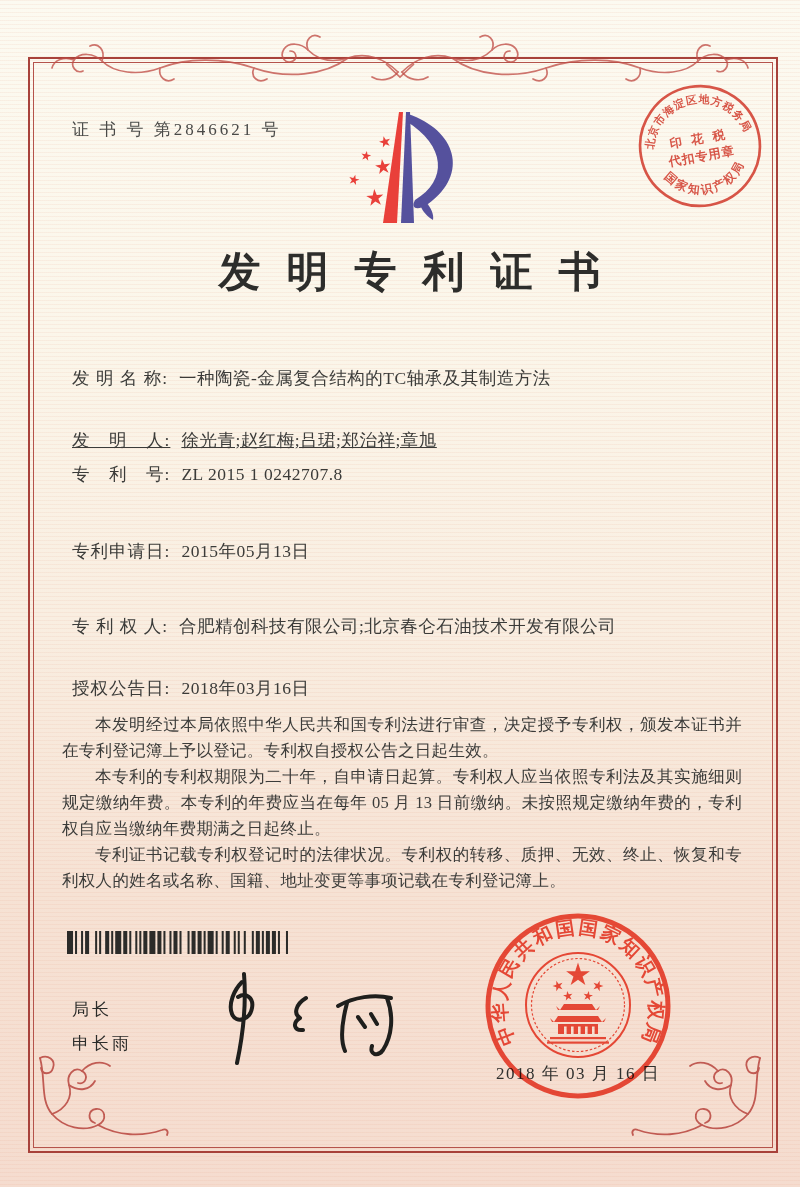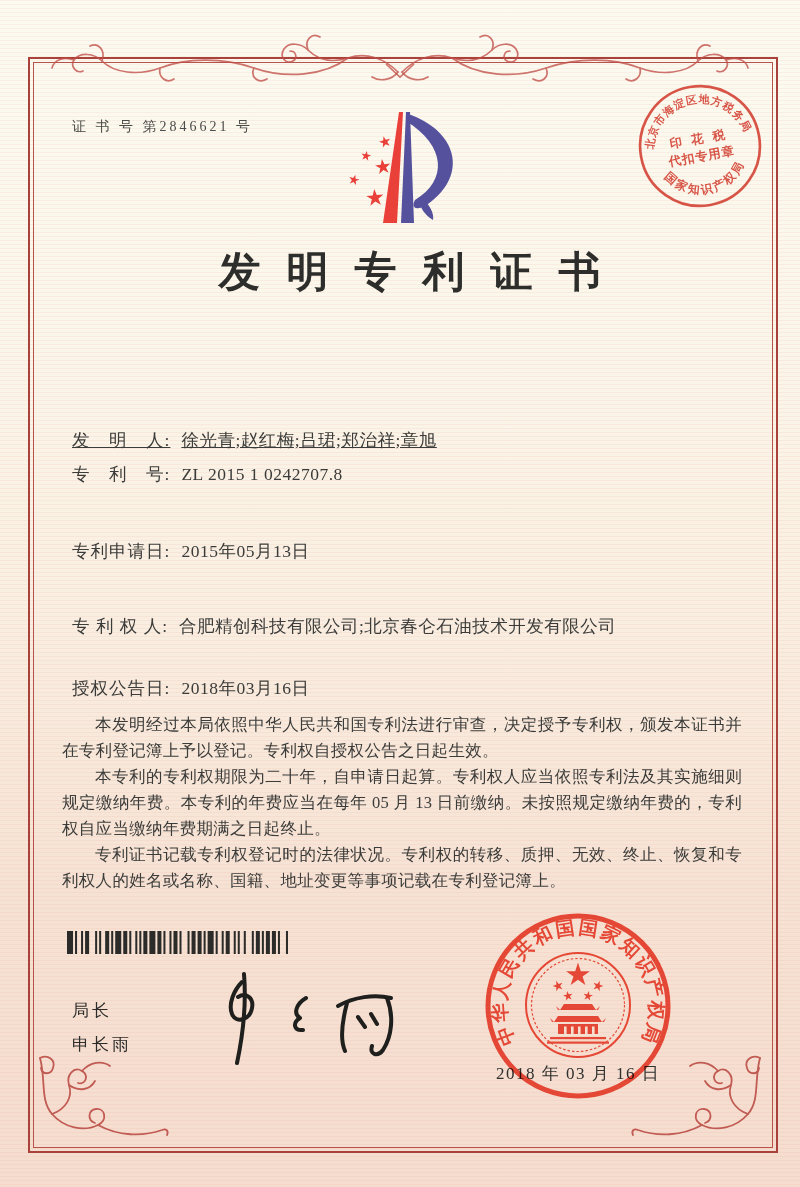--- a/index.html
+++ b/index.html
@@ -7,33 +7,33 @@
   .page{
     position:relative;width:800px;height:1187px;overflow:hidden;
     font-family:"Liberation Serif","DejaVu Serif",serif;color:#333;
     background:
       repeating-linear-gradient(180deg, rgba(226,146,118,0.10) 0 1px, rgba(255,255,255,0) 1px 4px),
       linear-gradient(180deg,#fcfaf1 0%,#fbf6ea 28%,#f9eee1 52%,#f6e2d4 75%,#f5dccf 100%);
   }
   .frame{position:absolute;left:28px;top:57px;width:746px;height:1092px;border:2.5px solid #a8423b;z-index:1;}
   .frame::after{content:"";position:absolute;inset:3px;border:1px solid #b5534b;}
   .flourish{position:absolute;z-index:2;}
-  .cert-no{position:absolute;left:72px;top:118px;font-size:14px;letter-spacing:3px;color:#4a4a48;z-index:4;}
+  .cert-no{position:absolute;left:72px;top:118px;font-size:17px;letter-spacing:3px;color:#4a4a48;z-index:4;}
   .logo{position:absolute;left:330px;top:90px;z-index:4;}
   .tax-stamp{position:absolute;left:636px;top:82px;z-index:6;mix-blend-mode:multiply;transform:rotate(-10deg);opacity:.92;}
   .doc-title{position:absolute;left:16px;top:244px;width:100%;text-align:center;font-size:42px;font-weight:600;
     letter-spacing:26px;padding-left:13px;box-sizing:border-box;color:#2d2d2b;z-index:4;}
   .field-row{position:absolute;left:72px;width:670px;font-size:17.5px;color:#3b3b39;z-index:4;white-space:nowrap;}
   .field-row .flabel{letter-spacing:1px;}
   .field-row .fvalue{margin-left:11px;letter-spacing:0.5px;}
   .body-text{position:absolute;left:62px;top:712px;width:680px;z-index:4;}
   .body-text p{margin:0;font-size:16.5px;line-height:26px;text-align:justify;text-indent:2em;color:#3b3b39;letter-spacing:0.3px;}
   .barcode{position:absolute;left:67px;top:931px;z-index:4;}
   .signer{position:absolute;left:72px;top:994px;z-index:4;font-family:"Liberation Sans","DejaVu Sans",sans-serif;color:#2c2c2a;}
-  .signer div{font-size:17px;letter-spacing:3px;line-height:34px;}
+  .signer div{font-size:17px;letter-spacing:3px;line-height:34px;font-family:Liberation Mono, monospace;}
   .signature{position:absolute;left:198px;top:970px;z-index:5;}
   .issue-date{position:absolute;left:496px;top:1062px;font-size:17px;letter-spacing:1.5px;color:#30302e;z-index:5;}
   .main-seal{position:absolute;left:478px;top:906px;z-index:6;mix-blend-mode:multiply;opacity:.95;}
 </style>
 </head>
 <body>
 
 <div class="page">
 
   <div class="frame"></div>
@@ -106,20 +106,23 @@
     </text>
     <text x="62" y="59" text-anchor="middle" font-size="12" fill="#d84a3e" font-weight="bold" letter-spacing="3">印 花 税</text>
     <text x="62" y="76" text-anchor="middle" font-size="12" fill="#d84a3e" font-weight="bold" letter-spacing="1">代扣专用章</text>
     <text font-size="11.5" fill="#d84a3e" font-weight="bold" letter-spacing="2">
       <textPath href="#taxBottom" startOffset="50%" text-anchor="middle">国家知识产权局</textPath>
     </text>
   </svg>
 
   <div class="doc-title">发明专利证书</div>
 
+  <div class="field-row" style="top:366px;">
+    <span class="flabel">发 明 名 称:</span><span class="fvalue">一种陶瓷-金属复合结构的TC轴承及其制造方法</span>
+  </div>
   <div class="field-row" style="top:428px;text-decoration:underline;">
     <span class="flabel">发　明　人:</span><span class="fvalue">徐光青;赵红梅;吕珺;郑治祥;章旭</span>
   </div>
   <div class="field-row" style="top:462px;">
     <span class="flabel">专　利　号:</span><span class="fvalue">ZL 2015 1 0242707.8</span>
   </div>
   <div class="field-row" style="top:539px;">
     <span class="flabel">专利申请日:</span><span class="fvalue">2015年05月13日</span>
   </div>
   <div class="field-row" style="top:614px;">

